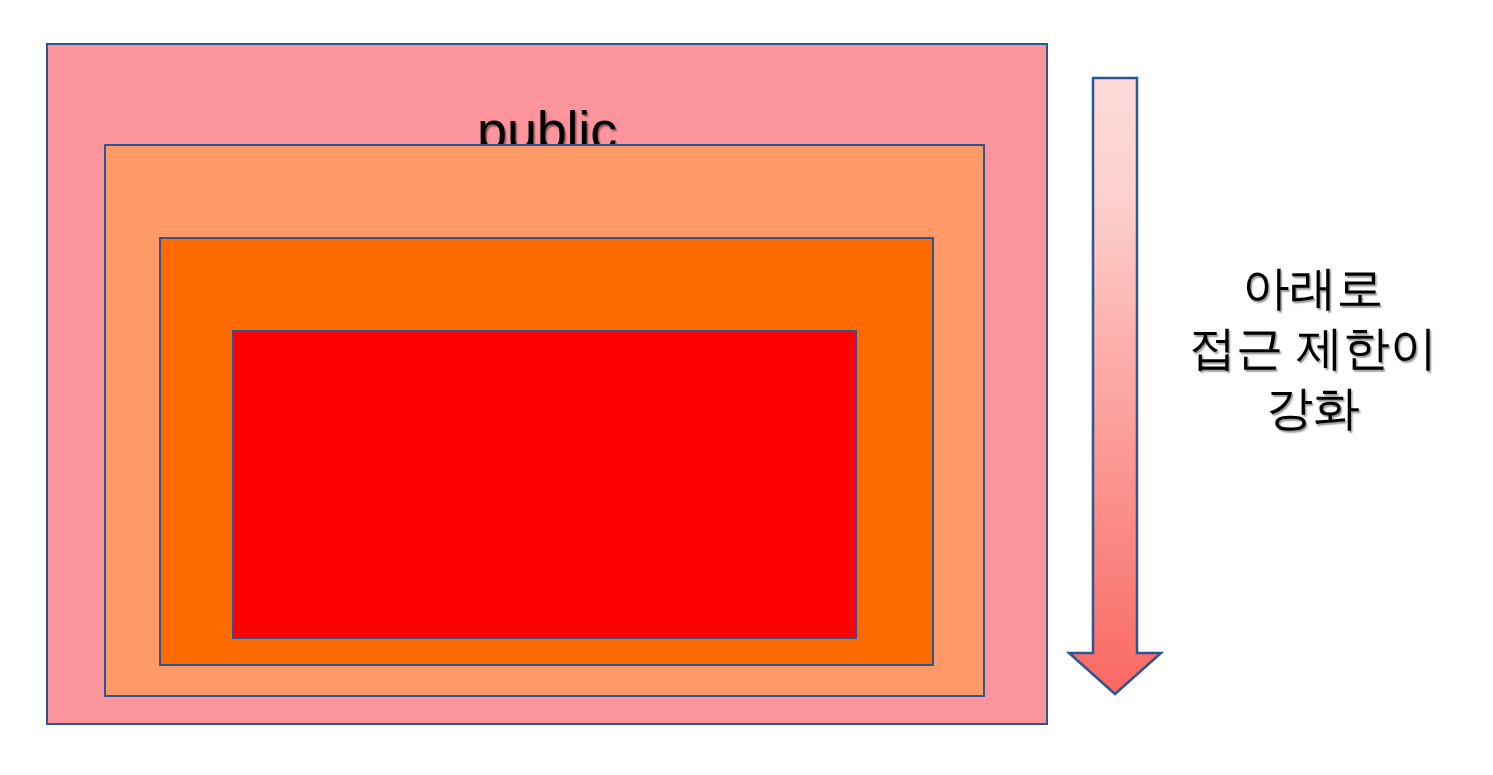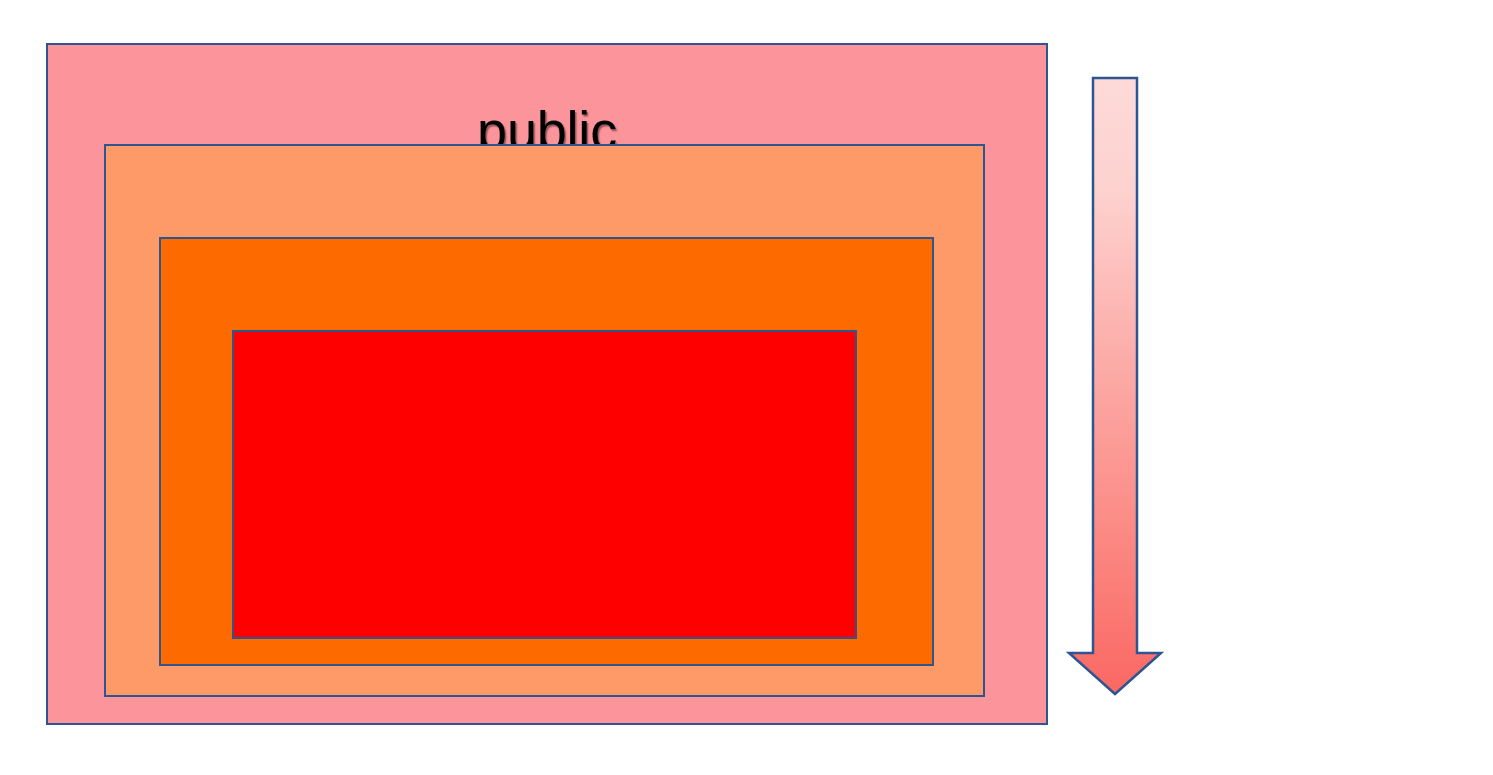--- a/index.html
+++ b/index.html
@@ -157,15 +157,18 @@
           <stop offset="45%" stop-color="#fcada9"></stop>
           <stop offset="75%" stop-color="#fb8882"></stop>
           <stop offset="100%" stop-color="#fa6863"></stop>
         </linearGradient>
       </defs>
       <path d="M 33 6 L 77 6 L 77 581 L 101 581 L 55 622 L 9 581 L 33 581 Z" fill="url(#arrowGrad)" stroke="#2d5592" stroke-width="2.5" stroke-linejoin="miter"></path>
     </svg>
   </div>
 
   <div id="annotation">
+    <span class="ann-line">아래로</span>
+    <span class="ann-line">접근 제한이</span>
+    <span class="ann-line">강화</span>
   </div>
 
 </div>
 
 </body></html>

